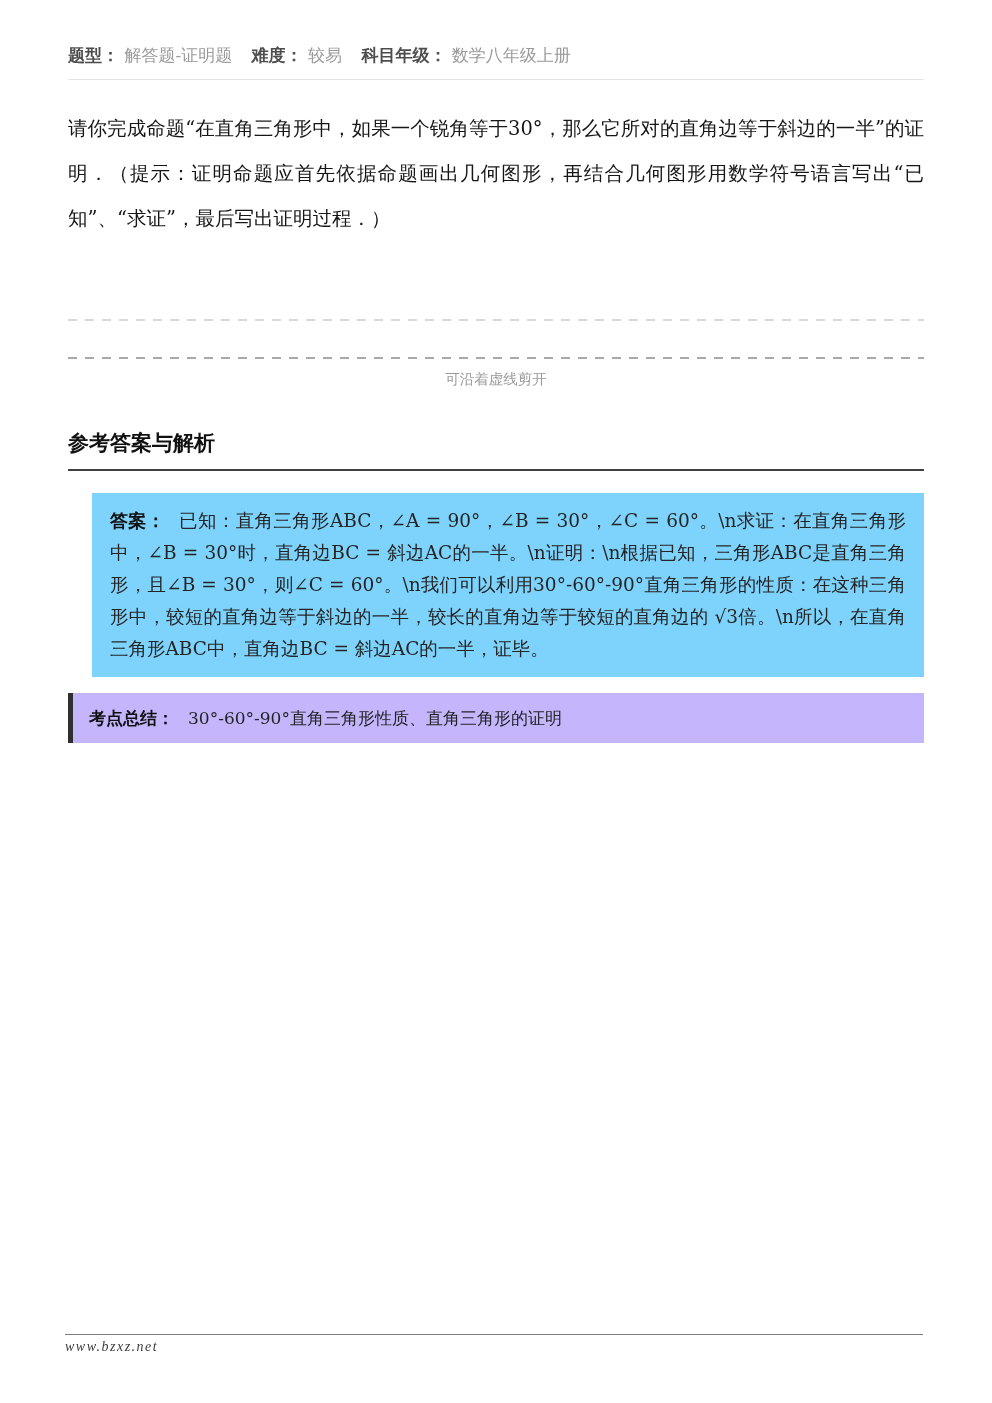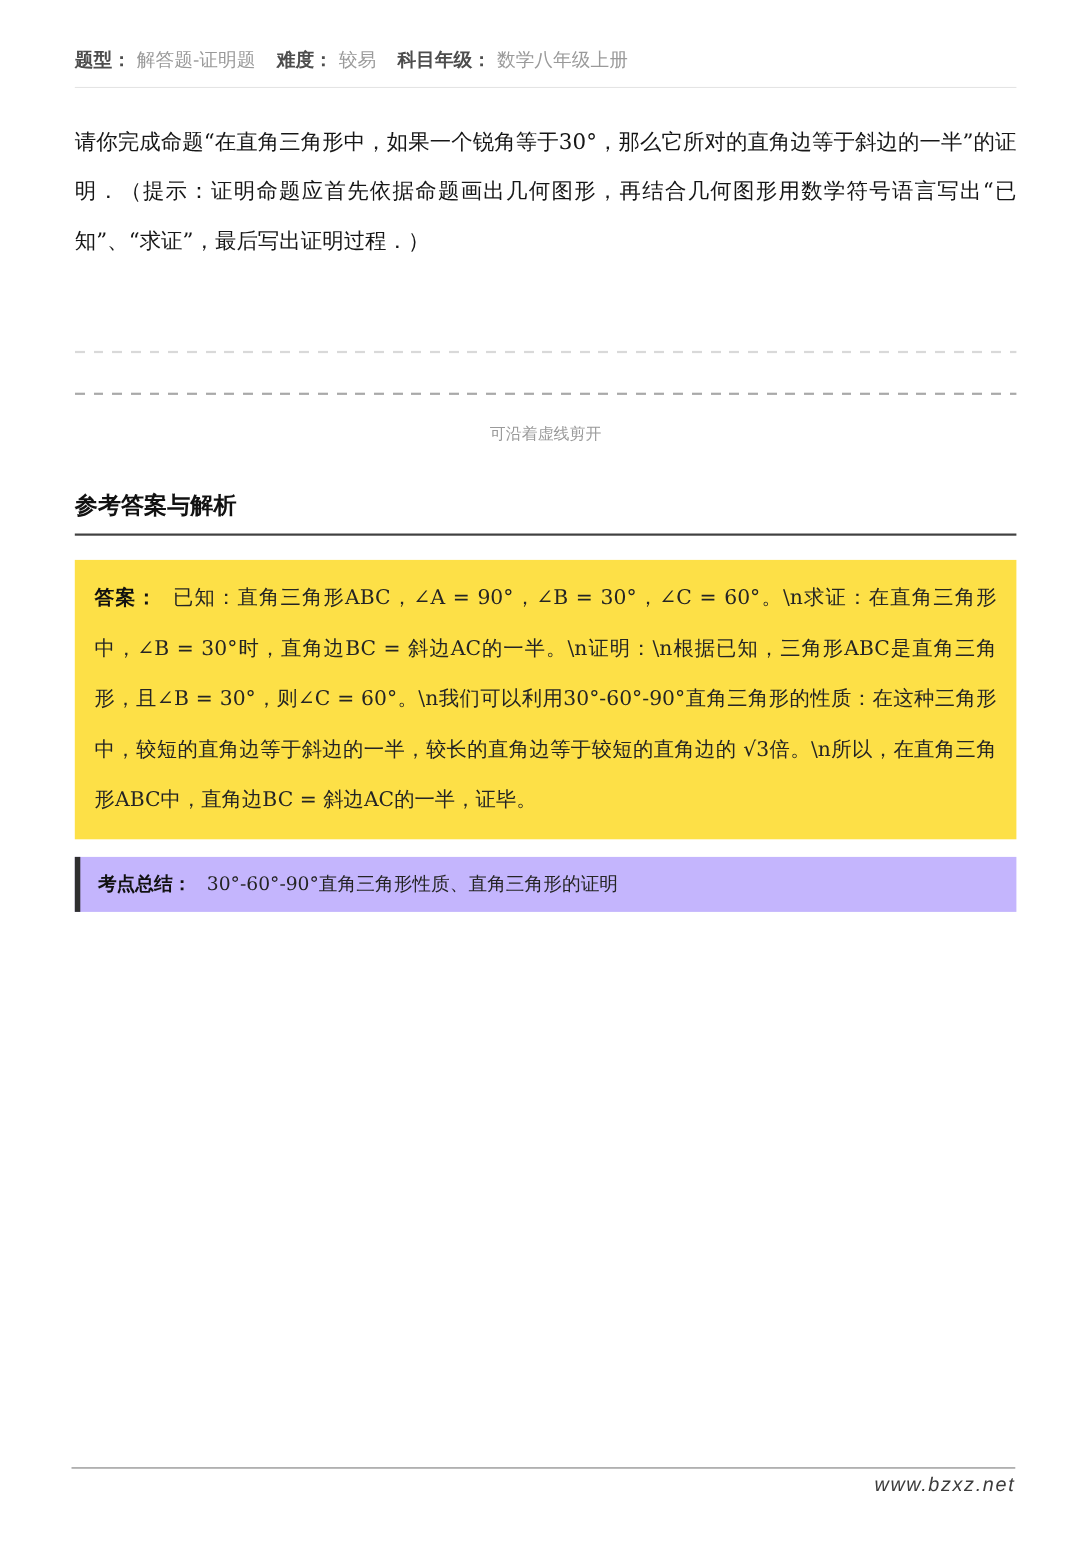--- a/index.html
+++ b/index.html
@@ -37,46 +37,47 @@
   .dash { height: 2px; }
   .dash-light {
     margin-top: 78px;
     background: repeating-linear-gradient(90deg, #d9d9d9 0 9px, transparent 9px 17px);
   }
   .dash-dark {
     margin-top: 36px;
     background: repeating-linear-gradient(90deg, #a9a9a9 0 9px, transparent 9px 17px);
   }
   .cut-note {
-    margin-top: 26px;
+    margin-top: 10px;
     text-align: center;
     font-size: 14.5px; line-height: 20px;
     color: #9a9a9a;
   }
 
   
   .section-title {
     margin-top: 40px;
     font-family: "DejaVu Sans", "Liberation Sans", sans-serif;
     font-weight: 700; font-size: 21px; line-height: 28px;
     color: #111111;
     padding-bottom: 12px;
     border-bottom: 2px solid #404040;
   }
   .bold-label {
     font-family: "DejaVu Sans", "Liberation Sans", sans-serif;
     font-weight: 700; color: #111111;
   }
   .answer-box {
     margin-top: 22px;
-    background: #fde047;
+    background: #7dd3fc;
     padding: 12px 18px;
-    font-size: 18.5px; line-height: 46px;
+    font-size: 18.5px; line-height: 32px;
     color: #242424;
     text-align: justify;
+    margin-left: 24px;
   }
   .answer-box .bold-label { margin-right: 14px; font-size: 18px; }
 
   .analysis-label {
     margin-top: 30px;
     font-size: 18px; line-height: 24px;
   }
   .analysis-text {
     margin-top: 5px;
     font-size: 18.5px; line-height: 33px;
@@ -96,24 +97,24 @@
 
   
   .footer {
     position: absolute;
     left: 65px; width: 858px;
     top: 1334px;
   }
   .footer-rule { border-top: 1.5px solid #7d7d7d; }
   .footer-site {
     margin-top: 4px;
-    text-align: right;
-    font-family: Liberation Sans, sans-serif;
+    text-align: left;
+    font-family: Liberation Serif, serif;
     font-style: italic;
-    font-size: 18px;
+    font-size: 14px;
     letter-spacing: 1.5px;
     color: #3c3c3c;
   }
 </style>
 </head>
 <body>
 
 <div class="content">
 
   <header class="meta">

